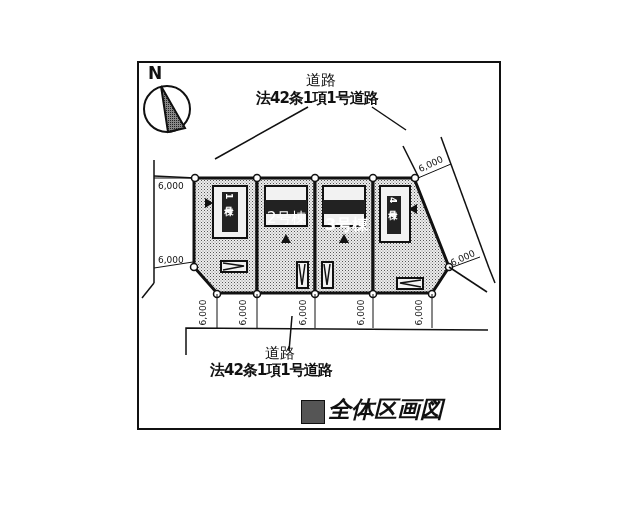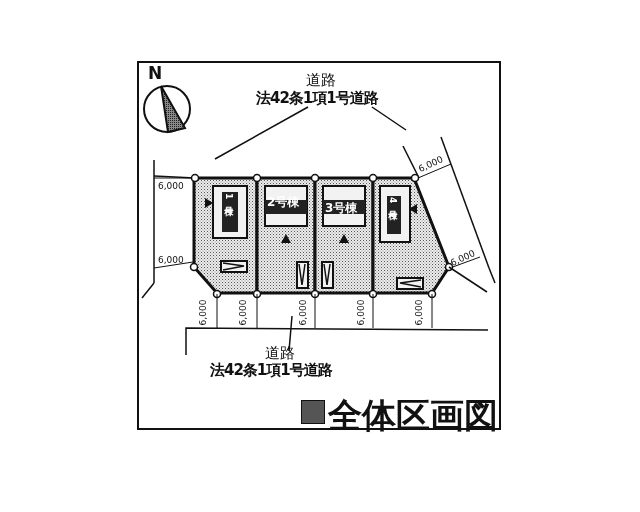--- a/index.html
+++ b/index.html
@@ -5,21 +5,21 @@
     html, body { margin: 0; padding: 0; background: #ffffff; }
     body { width: 640px; height: 512px; position: relative; overflow: hidden;
            font-family: "DejaVu Sans", sans-serif; }
     #canvas { position: absolute; left: 0; top: 0; width: 640px; height: 512px; }
     .frame { position: absolute; left: 137px; top: 61px; width: 364px; height: 369px;
              border: 2px solid #111; box-sizing: border-box; }
     .lbl { position: absolute; color: #111; white-space: nowrap; line-height: 1; }
     .road-title { font-size: 15px; font-weight: normal; }
     .road-sub { font-size: 15px; font-weight: bold; letter-spacing: -1px; }
     .north { font-size: 17px; font-weight: bold; }
-    .legend-text { font-size: 34px; font-weight: bold; letter-spacing: 0px; }
+    .legend-text { font-size: 23px; font-weight: bold; letter-spacing: 0px; font-style: italic; }
     .legend-box { position: absolute; left: 301px; top: 400px; width: 22px; height: 22px;
                   background: #555; border: 1px solid #111; }
   </style>
 </head>
 <body>
 
 <div id="canvas">
   <div class="frame"></div>
 
   <svg width="640" height="512" style="position:absolute;left:0;top:0">
@@ -122,22 +122,22 @@
 
   <div class="lbl north" style="left:148px;top:65px">N</div>
 
   <div class="lbl road-title" style="left:306px;top:73px">道路</div>
   <div class="lbl road-sub" style="left:256px;top:91px">法42条1項1号道路</div>
 
   <div class="lbl road-title" style="left:265px;top:346px">道路</div>
   <div class="lbl road-sub" style="left:210px;top:363px">法42条1項1号道路</div>
 
   <div class="lbl" style="left:224px;top:193px;font-size:9px;color:#fff;writing-mode:vertical-rl;font-weight:bold">1号棟</div>
-  <div class="lbl" style="left:267px;top:196px;font-size:12px;color:#fff;font-weight:bold">2号棟</div>
-  <div class="lbl" style="left:325px;top:202px;font-size:12px;color:#fff;font-weight:bold">3号棟</div>
+  <div class="lbl" style="left:267px;top:211px;font-size:15px;color:#fff;font-weight:normal">2号棟</div>
+  <div class="lbl" style="left:325px;top:217px;font-size:16px;color:#fff;font-weight:bold">3号棟</div>
   <div class="lbl" style="left:388px;top:197px;font-size:9px;color:#fff;writing-mode:vertical-rl;font-weight:bold">4号棟</div>
 
   <div class="lbl" style="left:158px;top:182px;font-size:9px">6,000</div>
   <div class="lbl" style="left:158px;top:256px;font-size:9px">6,000</div>
   <div class="lbl" style="left:418px;top:160px;font-size:9px;transform:rotate(-25deg)">6,000</div>
   <div class="lbl" style="left:450px;top:254px;font-size:9px;transform:rotate(-25deg)">6,000</div>
 
   <div class="lbl" style="left:191px;top:308px;font-size:9px;transform:rotate(-90deg)">6,000</div>
   <div class="lbl" style="left:231px;top:308px;font-size:9px;transform:rotate(-90deg)">6,000</div>
   <div class="lbl" style="left:291px;top:308px;font-size:9px;transform:rotate(-90deg)">6,000</div>

